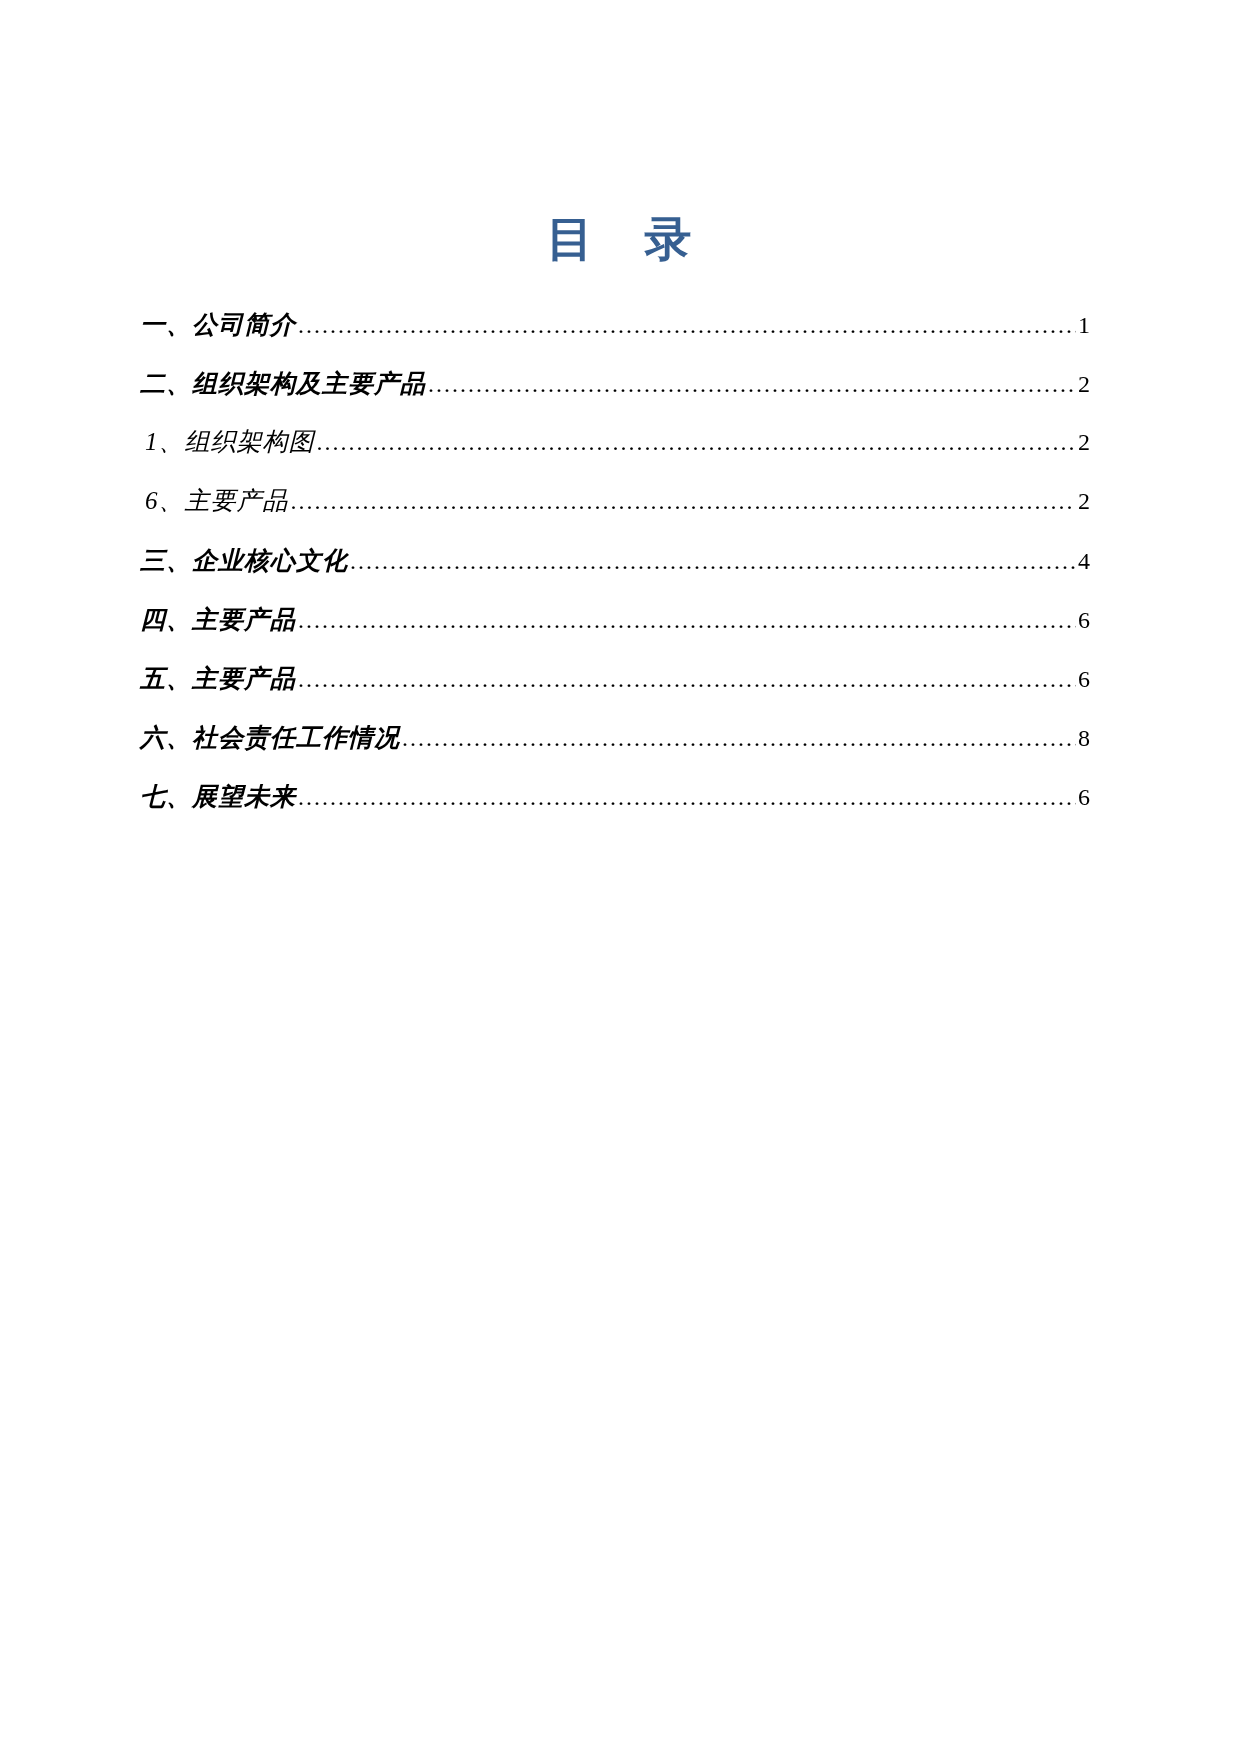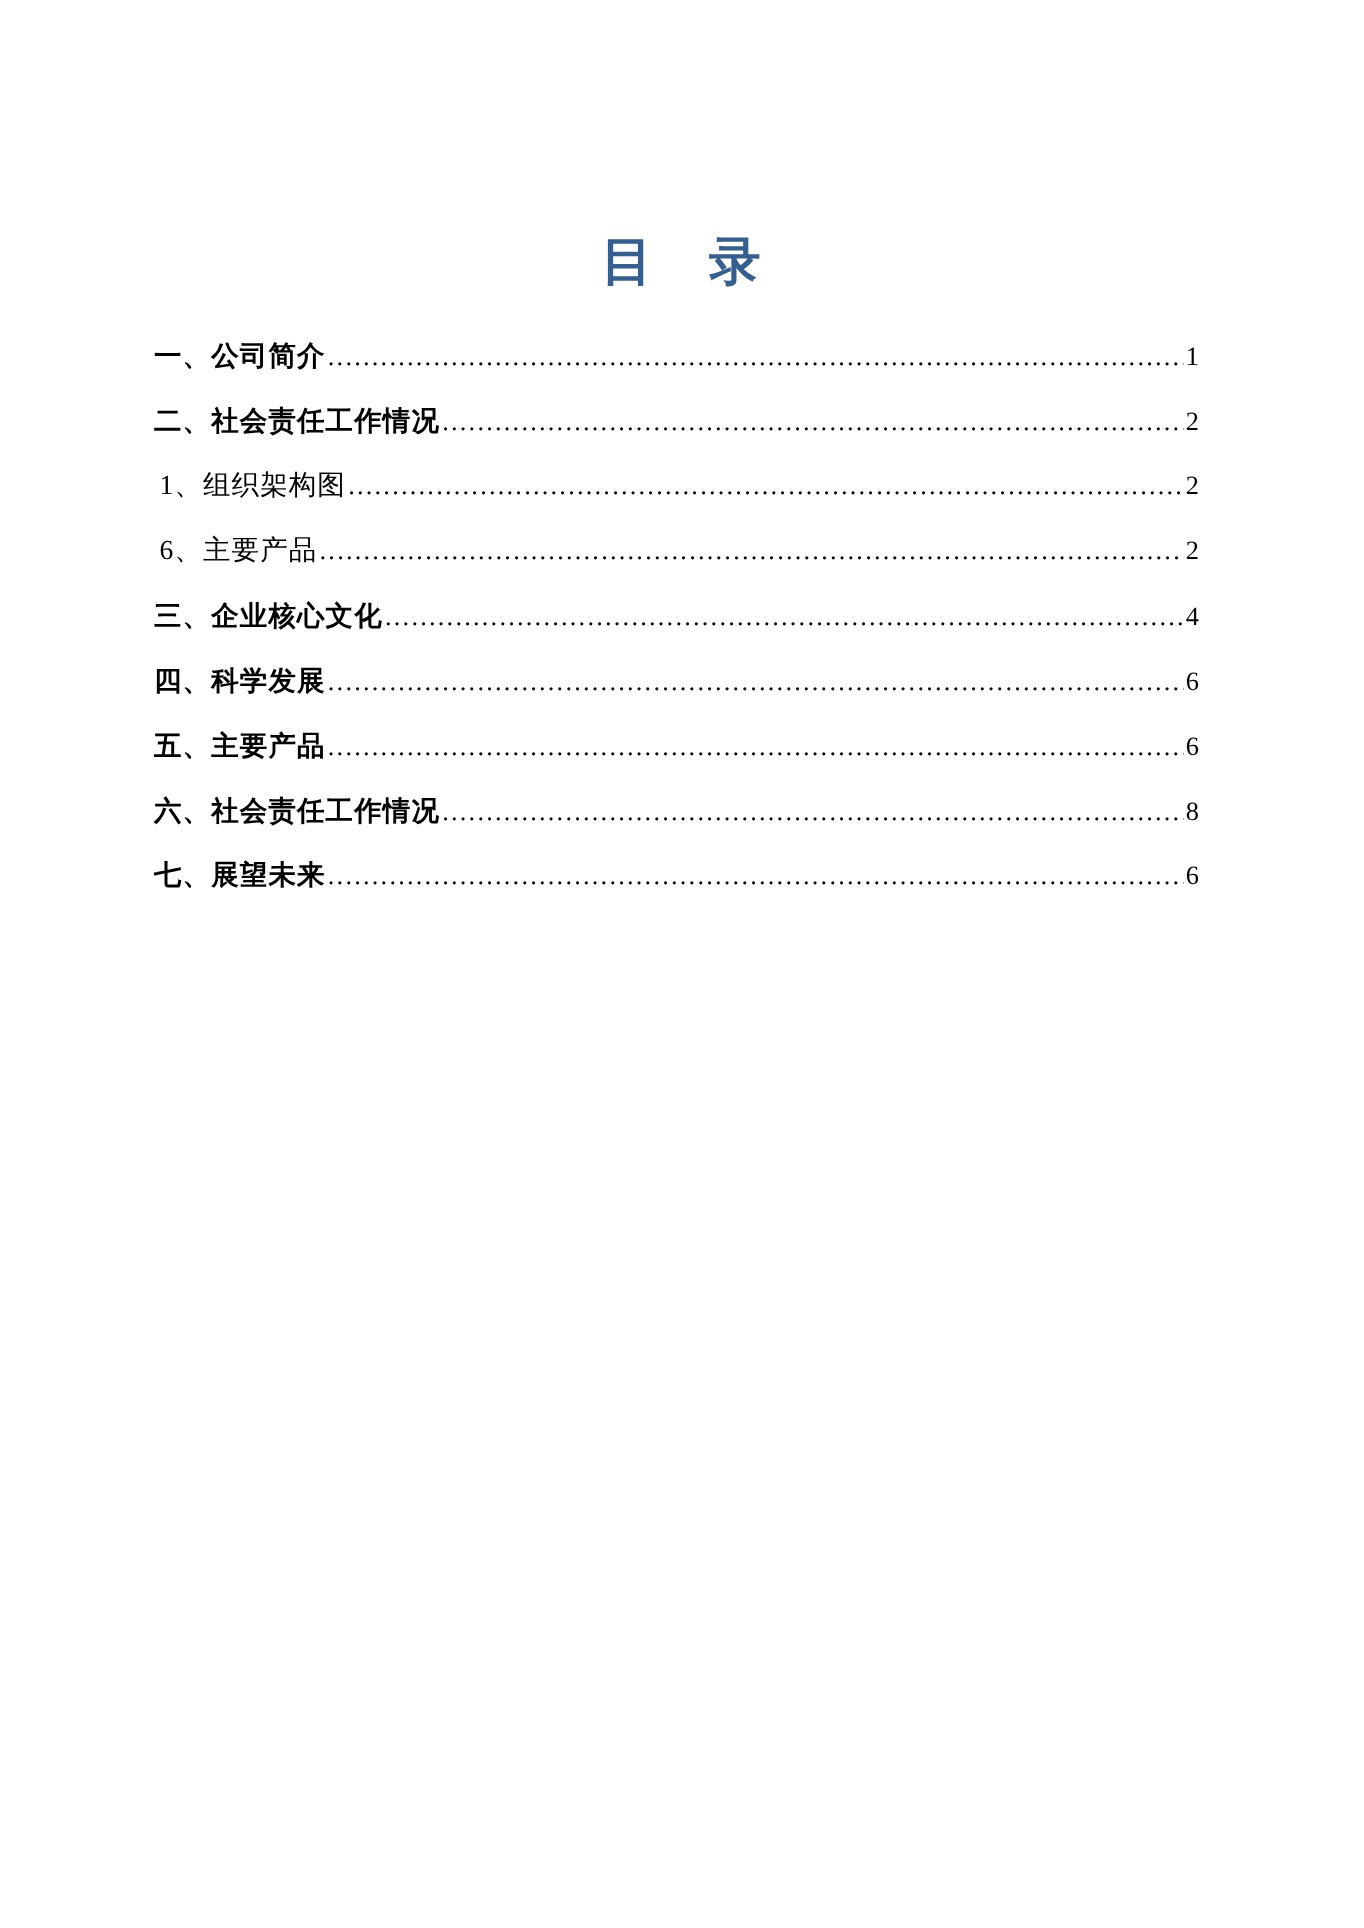--- a/index.html
+++ b/index.html
@@ -44,20 +44,21 @@
   .toc-row.lvl2 .label {
     font-family: "Liberation Serif", "DejaVu Serif", serif;
     font-weight: normal;
     padding-left: 5px;
     letter-spacing: 1px;
   }
   .label {
     white-space: nowrap;
     flex: 0 0 auto;
     padding-right: 2px;
+    font-style: italic;
   }
   .dots {
     flex: 1 1 auto;
     overflow: hidden;
     white-space: nowrap;
     font-family: "Liberation Serif", "DejaVu Serif", serif;
     font-size: 24px;
     letter-spacing: 2px;
     color: #000000;
   }
@@ -76,21 +77,21 @@
 <div class="page">
   <h1 class="title" style="color: rgb(54, 95, 145);">目　录</h1>
   <div class="toc" id="toc-list">
   <div class="toc-row lvl1">
     <span class="label">一、公司简介</span>
     <span class="dots">................................................................................................................................................................................................................................................................................................................................................................................................................</span>
     <span class="pagenum">1</span>
   </div>
 
   <div class="toc-row lvl1">
-    <span class="label">二、社会责任工作情况</span>
+    <span class="label">二、组织架构及主要产品</span>
     <span class="dots">................................................................................................................................................................................................................................................................................................................................................................................................................</span>
     <span class="pagenum">2</span>
   </div>
 
   <div class="toc-row lvl2">
     <span class="label">1、组织架构图</span>
     <span class="dots">................................................................................................................................................................................................................................................................................................................................................................................................................</span>
     <span class="pagenum">2</span>
   </div>
 
@@ -100,21 +101,21 @@
     <span class="pagenum">2</span>
   </div>
 
   <div class="toc-row lvl1">
     <span class="label">三、企业核心文化</span>
     <span class="dots">................................................................................................................................................................................................................................................................................................................................................................................................................</span>
     <span class="pagenum">4</span>
   </div>
 
   <div class="toc-row lvl1">
-    <span class="label">四、科学发展</span>
+    <span class="label">四、主要产品</span>
     <span class="dots">................................................................................................................................................................................................................................................................................................................................................................................................................</span>
     <span class="pagenum">6</span>
   </div>
 
   <div class="toc-row lvl1">
     <span class="label">五、主要产品</span>
     <span class="dots">................................................................................................................................................................................................................................................................................................................................................................................................................</span>
     <span class="pagenum">6</span>
   </div>
 

